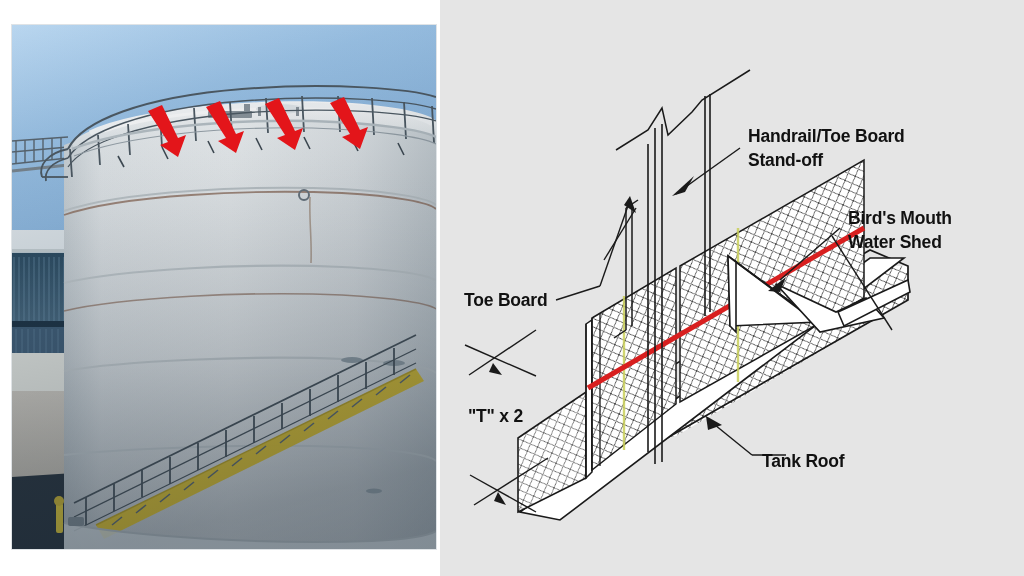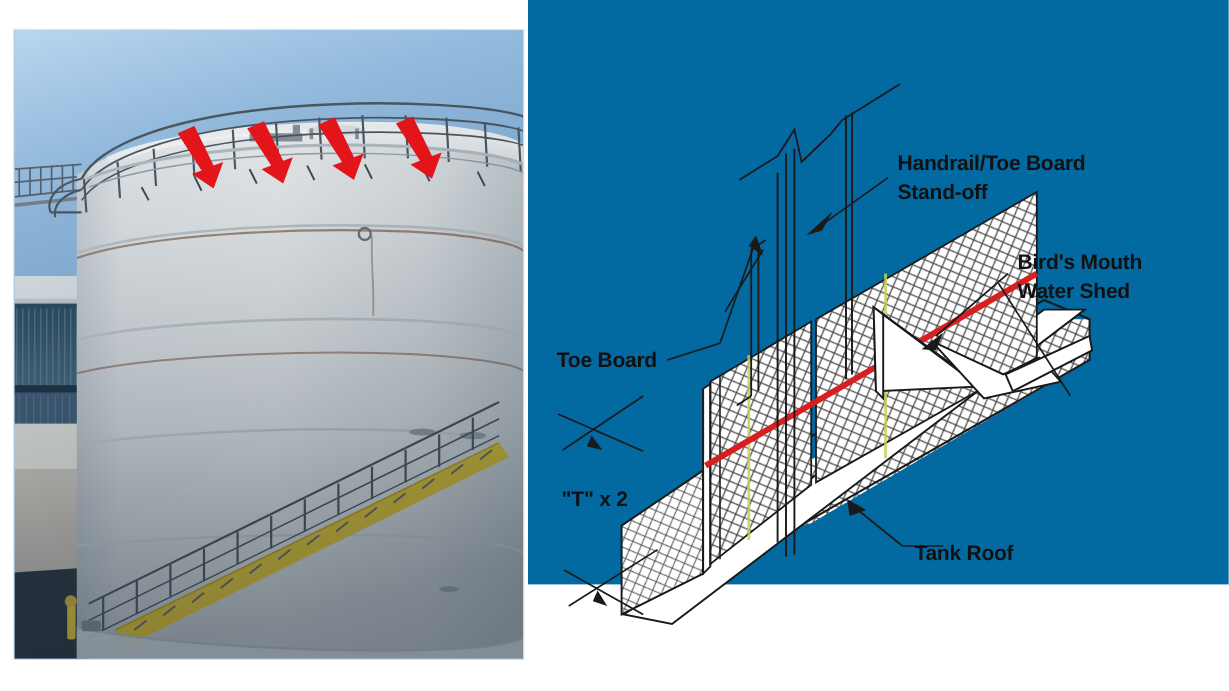--- a/index.html
+++ b/index.html
@@ -19,22 +19,22 @@
     left:12px;top:25px;width:424px;height:524px;
     overflow:hidden;
     background:#8fb9e0;
     box-shadow:0 0 0 1px #dfe3e6;
   }
   .photo-svg{position:absolute;left:0;top:0;}
 
   
   .diagram-panel{
     position:absolute;
-    left:440px;top:0px;width:584px;height:487px;
-    background:#0369a1;
+    left:440px;top:0px;width:584px;height:576px;
+    background:#e5e5e5;
   }
   .diagram-svg{position:absolute;left:0;top:0;}
 
   .dlabel{
     font-family:"Liberation Sans", sans-serif;
     font-weight:bold;
     font-size:17.5px;
     fill:#111111;
     letter-spacing:-0.2px;
   }

